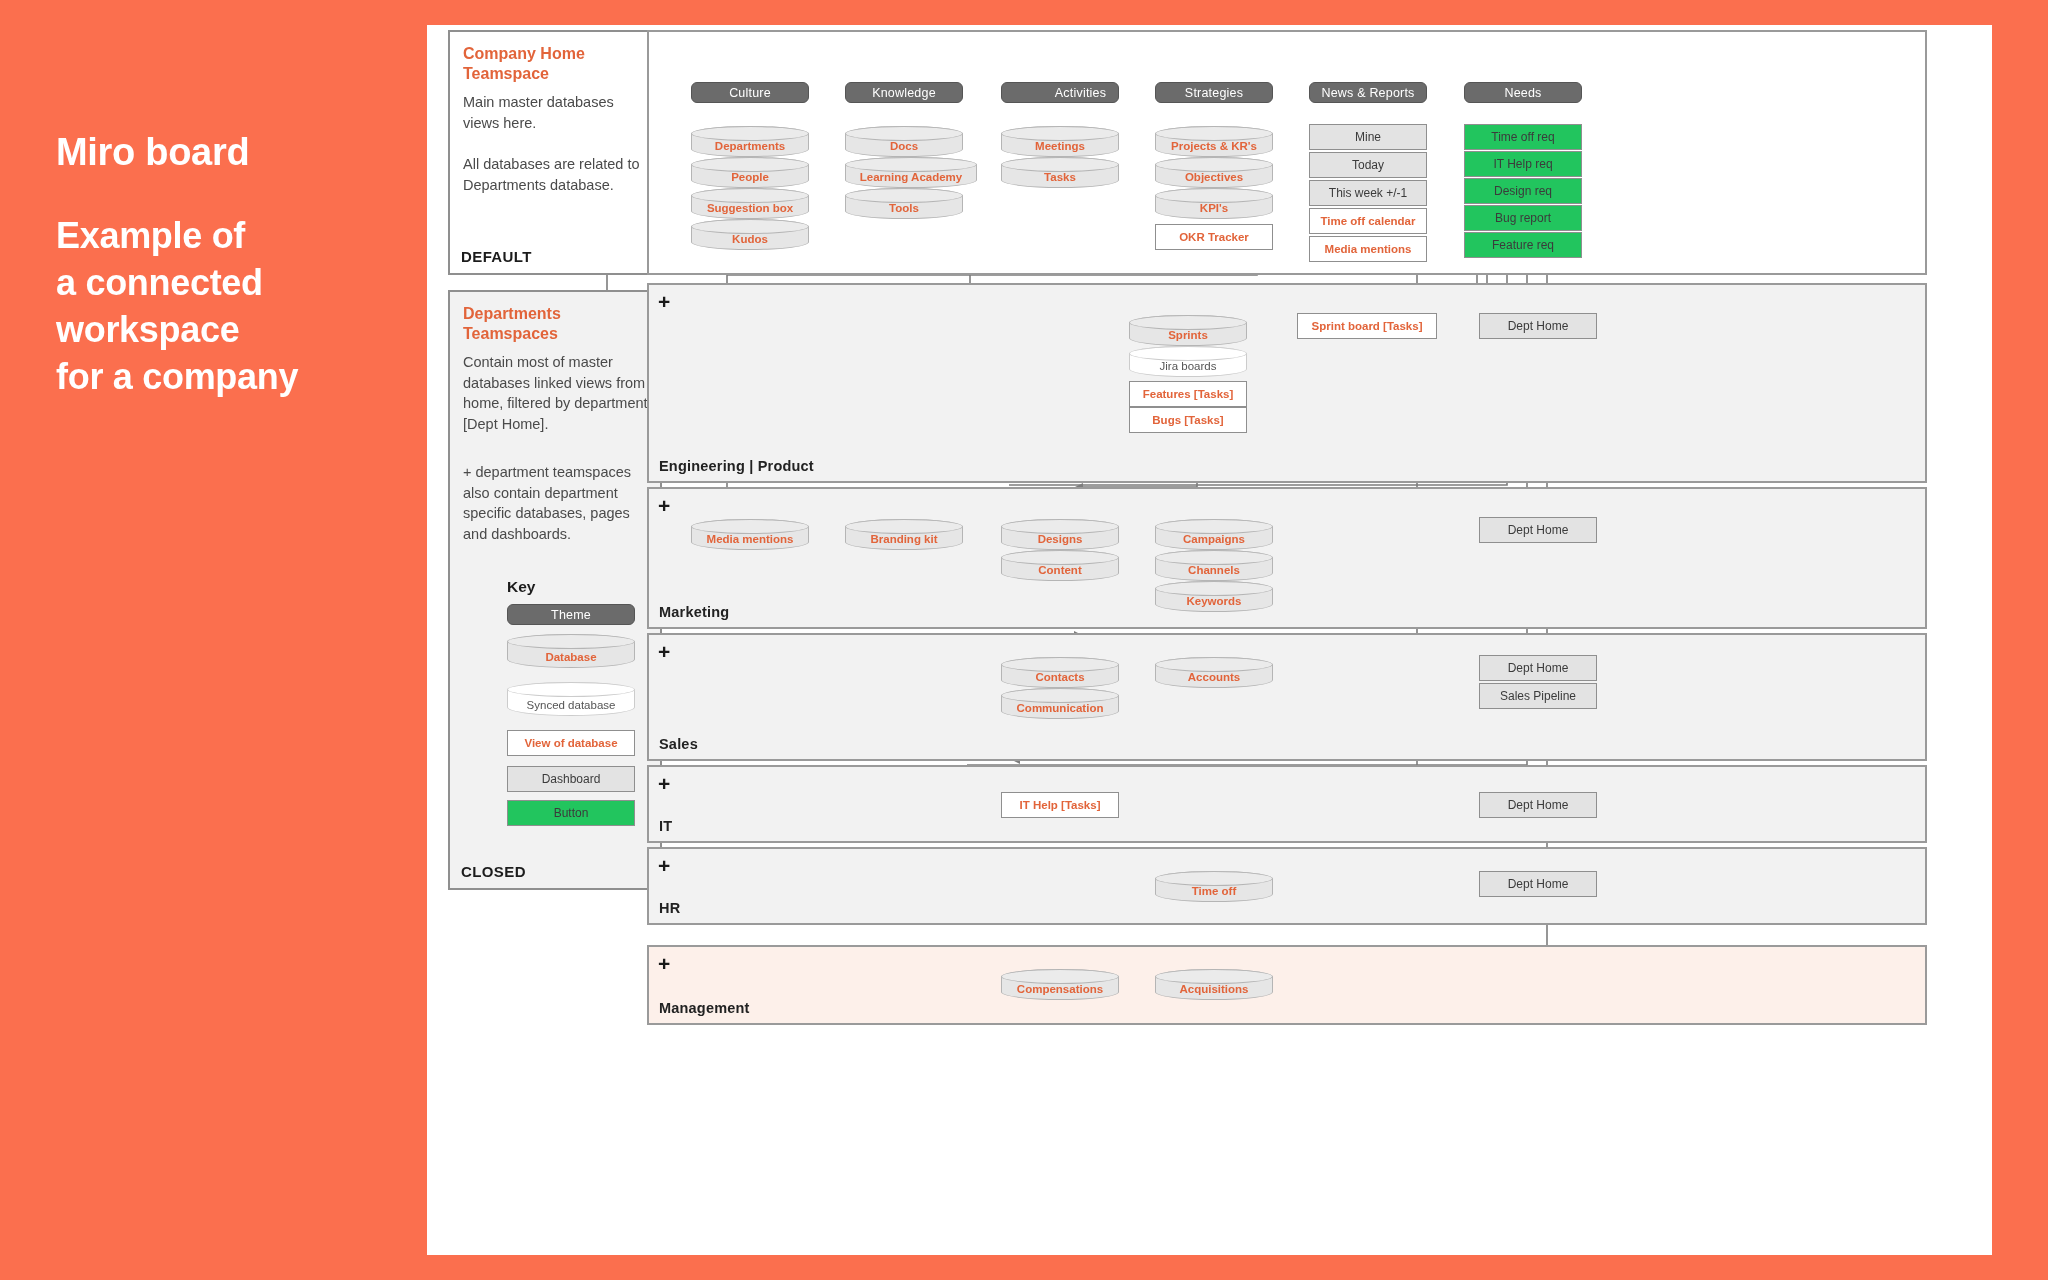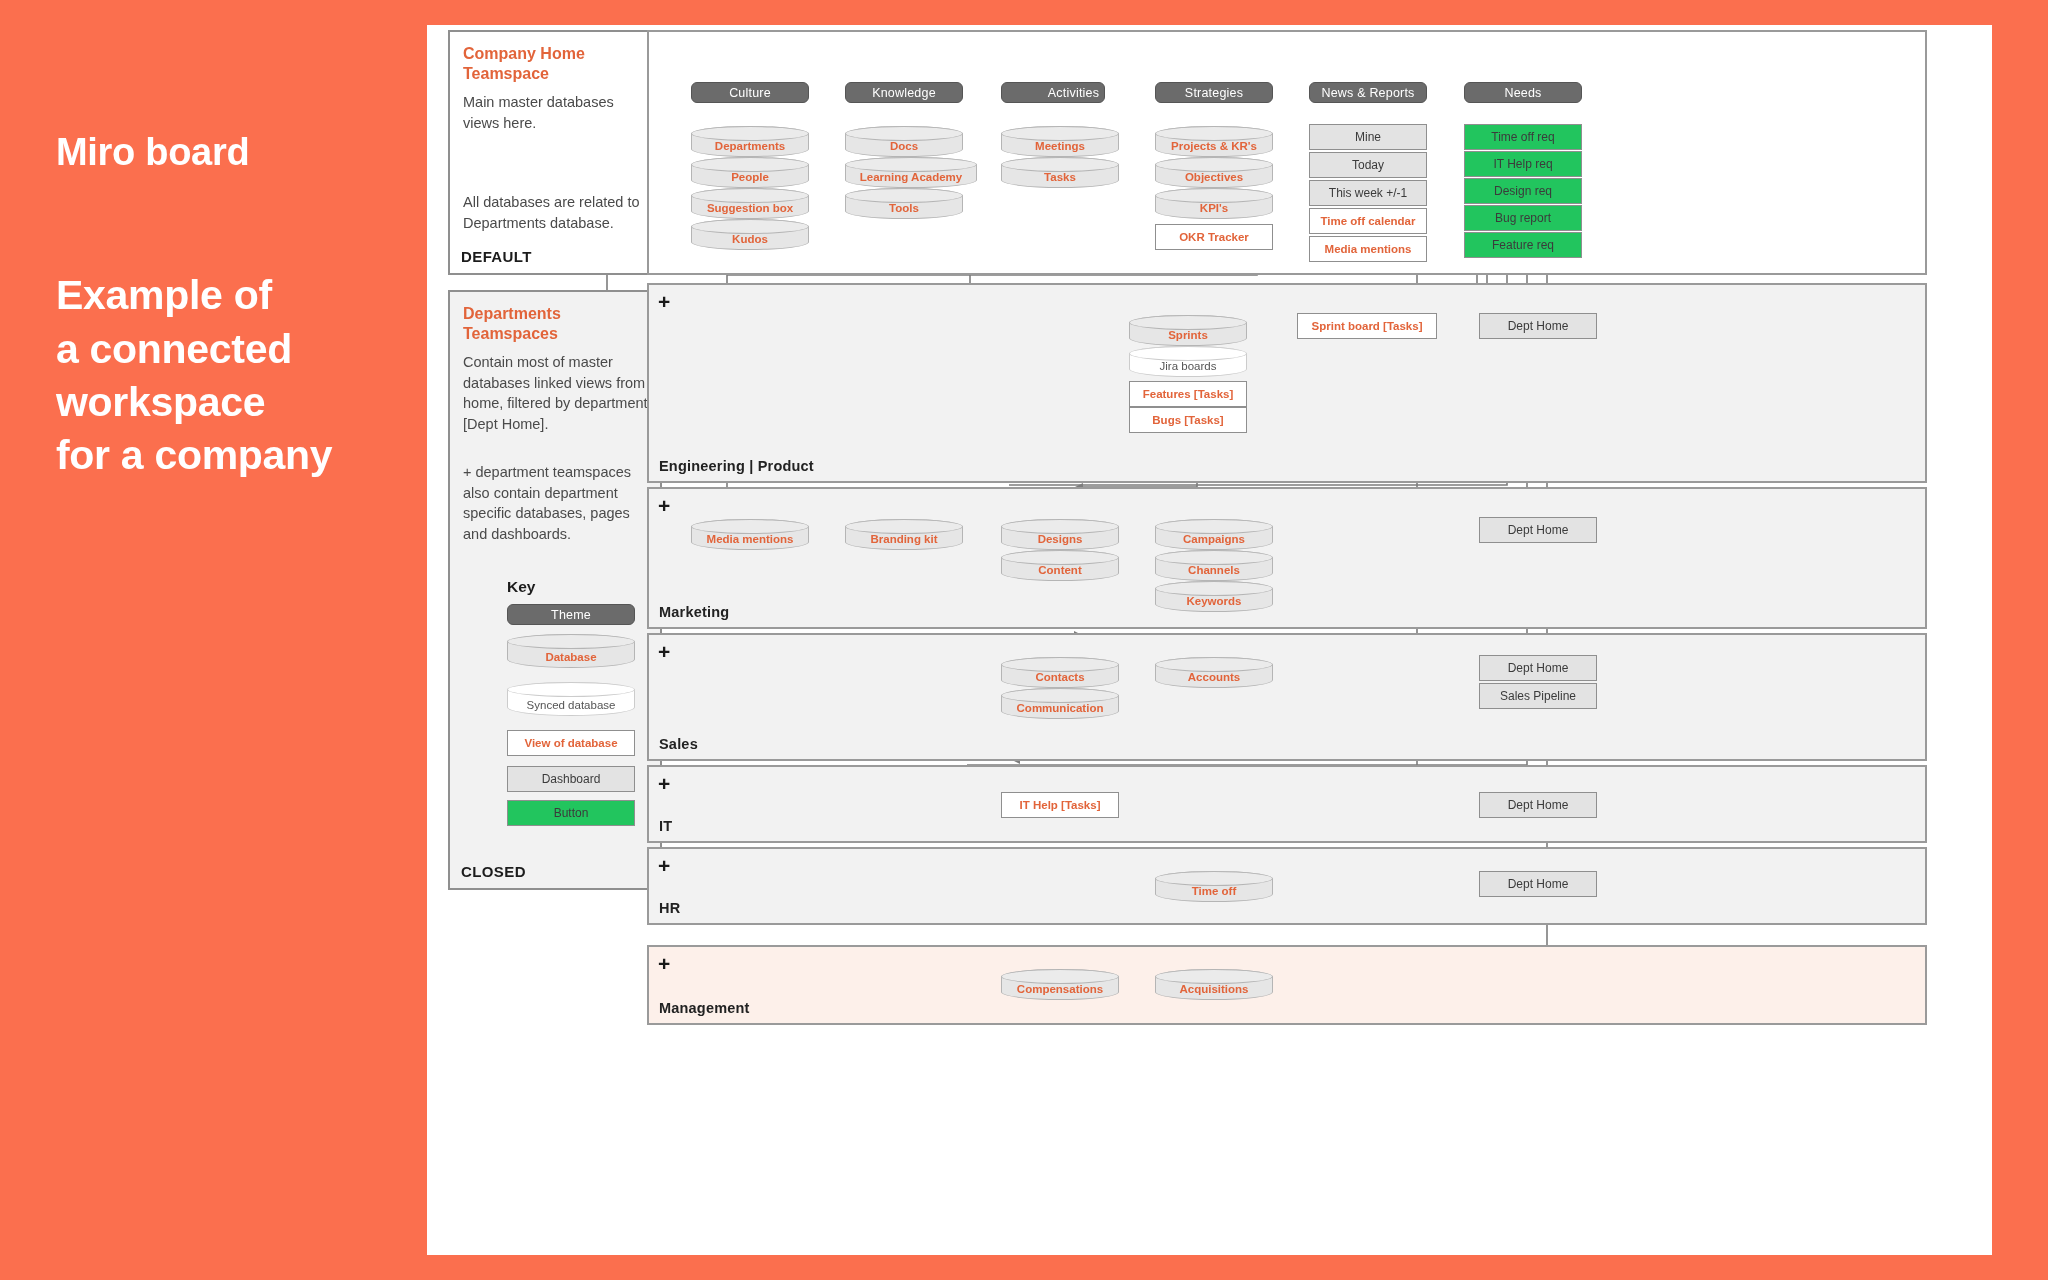--- a/index.html
+++ b/index.html
@@ -9,21 +9,21 @@
     font-family:"Liberation Sans", sans-serif;
     position:relative;
   }
 
   
   #left-titles{
     position:absolute; left:56px; top:128px; width:360px;
     color:#ffffff; font-weight:bold; line-height:1.30;
   }
   #left-titles .t1{ font-size:38px; letter-spacing:-0.3px; }
-  #left-titles .t2{ font-size:41px; margin-top:92px; letter-spacing:-0.3px;}
+  #left-titles .t2{ font-size:36px; margin-top:36px; letter-spacing:-0.3px;}
   #left-titles .t2 div{ white-space:nowrap; }
 
   
   #canvas{
     position:absolute; left:427px; top:25px; width:1565px; height:1230px;
     background:#ffffff;
   }
 
   
   .panel{ position:absolute; border:2px solid #9a9a9a; background:#f2f2f2; }
@@ -199,21 +199,21 @@
 
     <path d="M706 828 L706 840 L990 840"></path>
     <polygon points="706,822 702,830 710,830" fill="#7d7d7d"></polygon>
   </svg>
 
   <div class="side-card white" style="left:21px; top:5px; width:214px; height:245px;">
     <div class="side-title">
       Company Home<br>Teamspace
     </div>
     <div class="side-body" style="top:60px;">Main master databases views here.</div>
-    <div class="side-body" style="top:122px;margin-top:38px;">All databases are related to Departments database.</div>
+    <div class="side-body" style="top:122px;">All databases are related to Departments database.</div>
     <div class="side-tag">DEFAULT</div>
   </div>
 
   <div class="side-card" style="left:21px; top:265px; width:214px; height:600px;">
     <div class="side-title">
       Departments<br>Teamspaces
     </div>
     <div class="side-body" style="top:60px;">Contain most of master databases linked views from home, filtered by department [Dept Home].</div>
     <div class="side-body" style="top:170px;">+ department teamspaces also contain department specific databases, pages and dashboards.</div>
 
@@ -243,21 +243,21 @@
     </div>
 
     <div class="side-tag">CLOSED</div>
   </div>
 
 
   <div class="panel white" style="left:220px; top:5px; width:1280px; height:245px;">
 
     <div class="theme" style="left:42px;  top:50px; width:118px;">Culture</div>
     <div class="theme" style="left:196px; top:50px; width:118px;">Knowledge</div>
-    <div class="theme" style="left:352px; top:50px; width:104px;padding-left:41px;">Activities</div>
+    <div class="theme" style="left:352px; top:50px; width:118px;padding-left:41px;">Activities</div>
     <div class="theme" style="left:506px; top:50px; width:118px;">Strategies</div>
     <div class="theme" style="left:660px; top:50px; width:118px;">News &amp; Reports</div>
     <div class="theme" style="left:815px; top:50px; width:118px;">Needs</div>
 
     <div class="db" style="left:42px;  top:94px;  width:118px;">
         <span>Departments</span>
       </div>
     <div class="db" style="left:42px;  top:125px; width:118px;">
         <span>People</span>
       </div>

